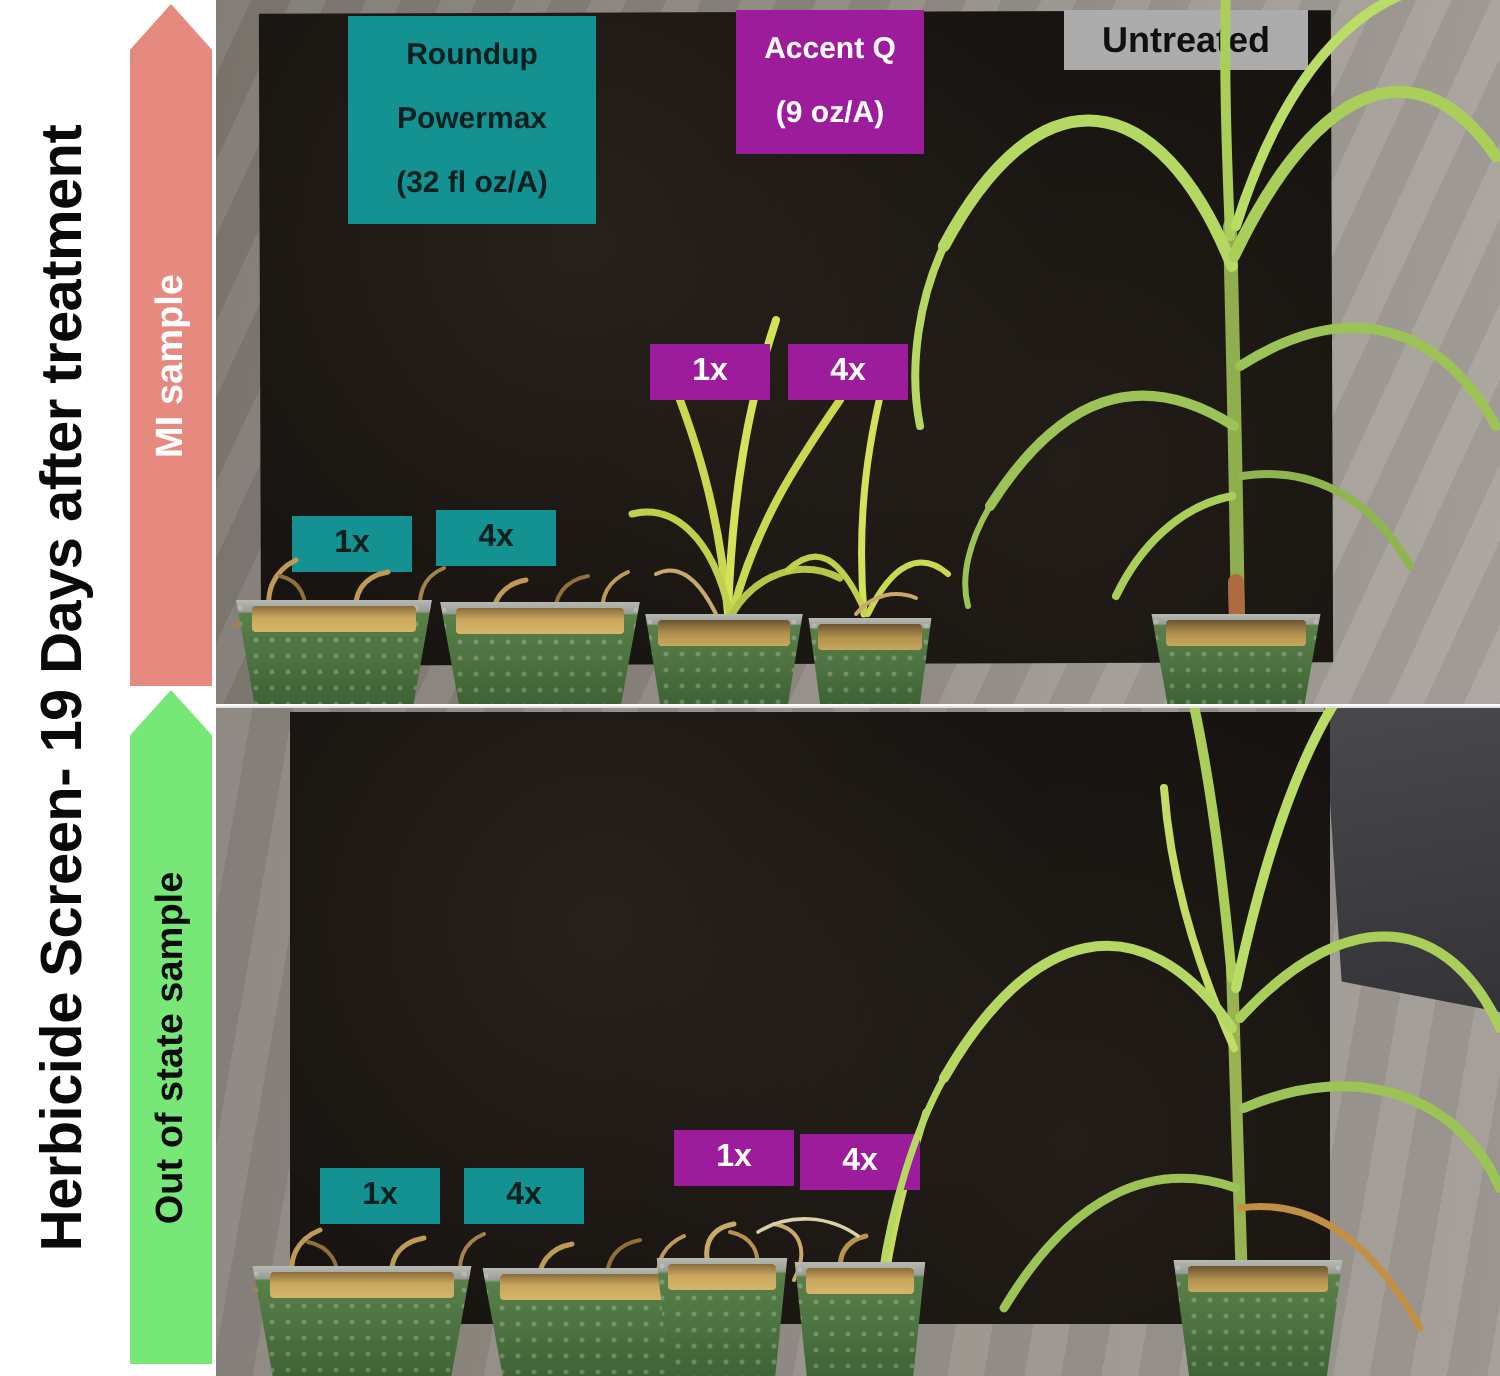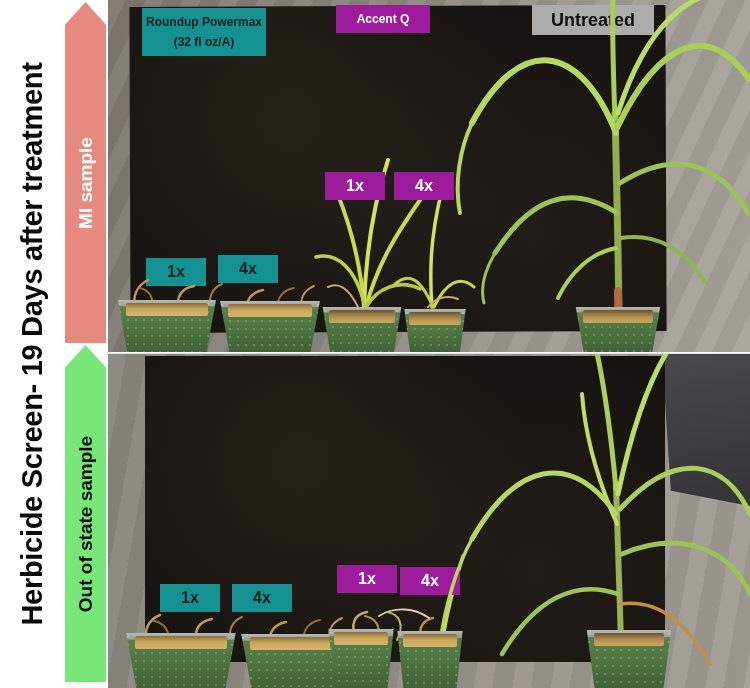--- a/index.html
+++ b/index.html
@@ -43,21 +43,21 @@
       radial-gradient(circle at 75% 70%, rgba(60,52,42,0.3) 0%, transparent 50%),
       #171310; }
   .photo.top .board    { left:22px; top:6px; width:536px; height:326px; transform:rotate(-0.2deg); }
   .photo.bottom .board { left:37px; top:2px; width:520px; height:306px; }
 
   
   .lbl { position:absolute; z-index:3; font-weight:bold; text-align:center; }
   .lbl.teal   { background:var(--teal,#149191); color:#0a2020; }
   .lbl.purple { background:var(--purple,#9C1C9C); color:#ffffff; }
   .lbl.gray   { background:var(--gray-label,#ACACAC); color:#101010; }
-  .treat { font-size:12px; line-height:20px; padding:4px 2px; }
+  .treat { font-size:15px; line-height:32px; padding:4px 2px;margin-left:32px; }
   .dose  { width:60px; height:28px; line-height:28px; font-size:16px; }
 
   .photo.top .lbl.roundup   { left:34px;  top:8px;  width:124px; }
   .photo.top .lbl.accent    { left:228px; top:5px;  width:94px; }
   .photo.top .lbl.untreated { left:424px; top:5px;  width:122px; height:30px; line-height:30px; font-size:18px; }
   .photo.top .dose.t1 { left:38px;  top:258px; }
   .photo.top .dose.t4 { left:110px; top:255px; }
   .photo.top .dose.p1 { left:217px; top:172px; }
   .photo.top .dose.p4 { left:286px; top:172px; }
 
@@ -110,20 +110,21 @@
 
   <div class="photo top">
     <div class="board"></div>
 
     <div class="lbl teal treat roundup">
       <div>Roundup Powermax</div>
       <div>(32 fl oz/A)</div>
     </div>
     <div class="lbl purple treat accent">
       <div>Accent Q</div>
+      <div>(9 oz/A)</div>
     </div>
     <div class="lbl gray untreated">Untreated</div>
 
     <div class="lbl teal dose t1">1x</div>
     <div class="lbl teal dose t4">4x</div>
     <div class="lbl purple dose p1">1x</div>
     <div class="lbl purple dose p4">4x</div>
 
     <div class="pot r1">
         <div class="soil gold"></div>

